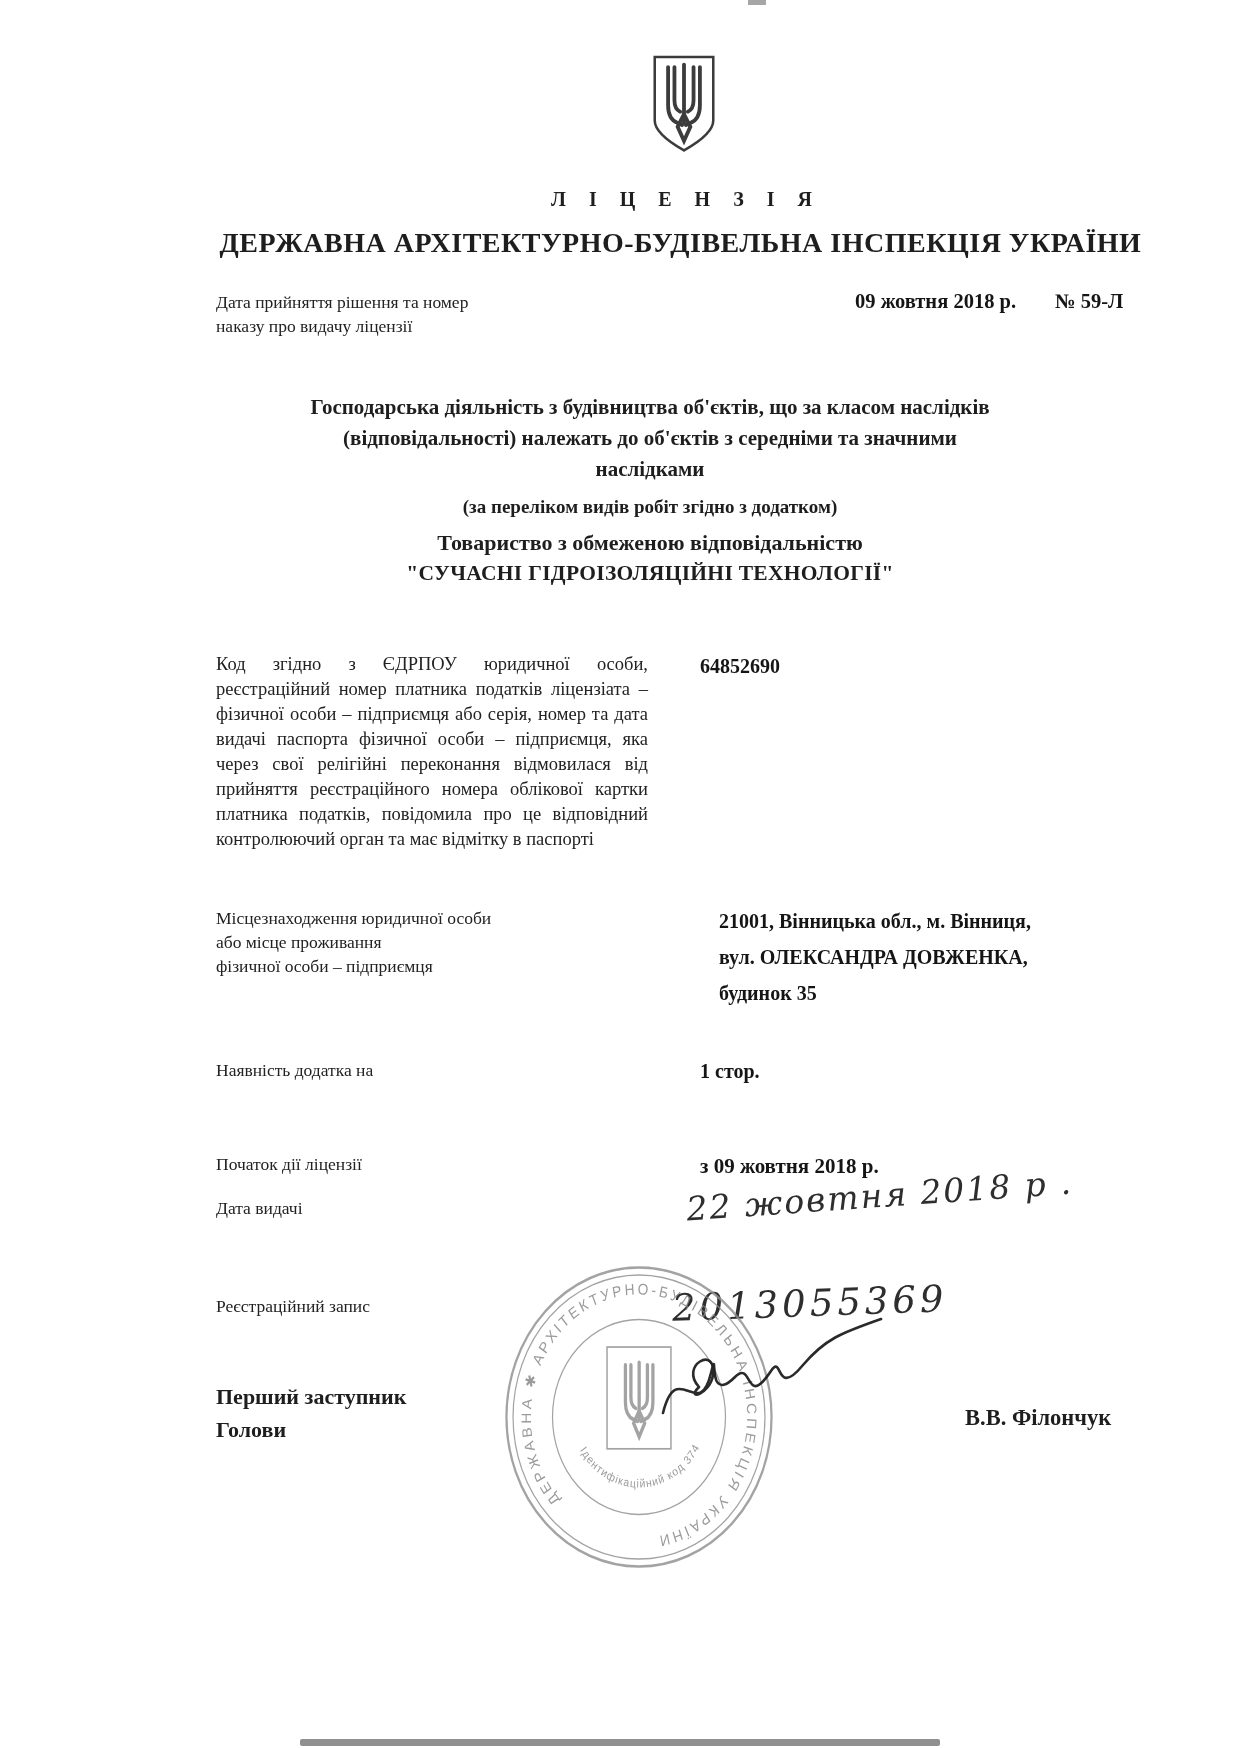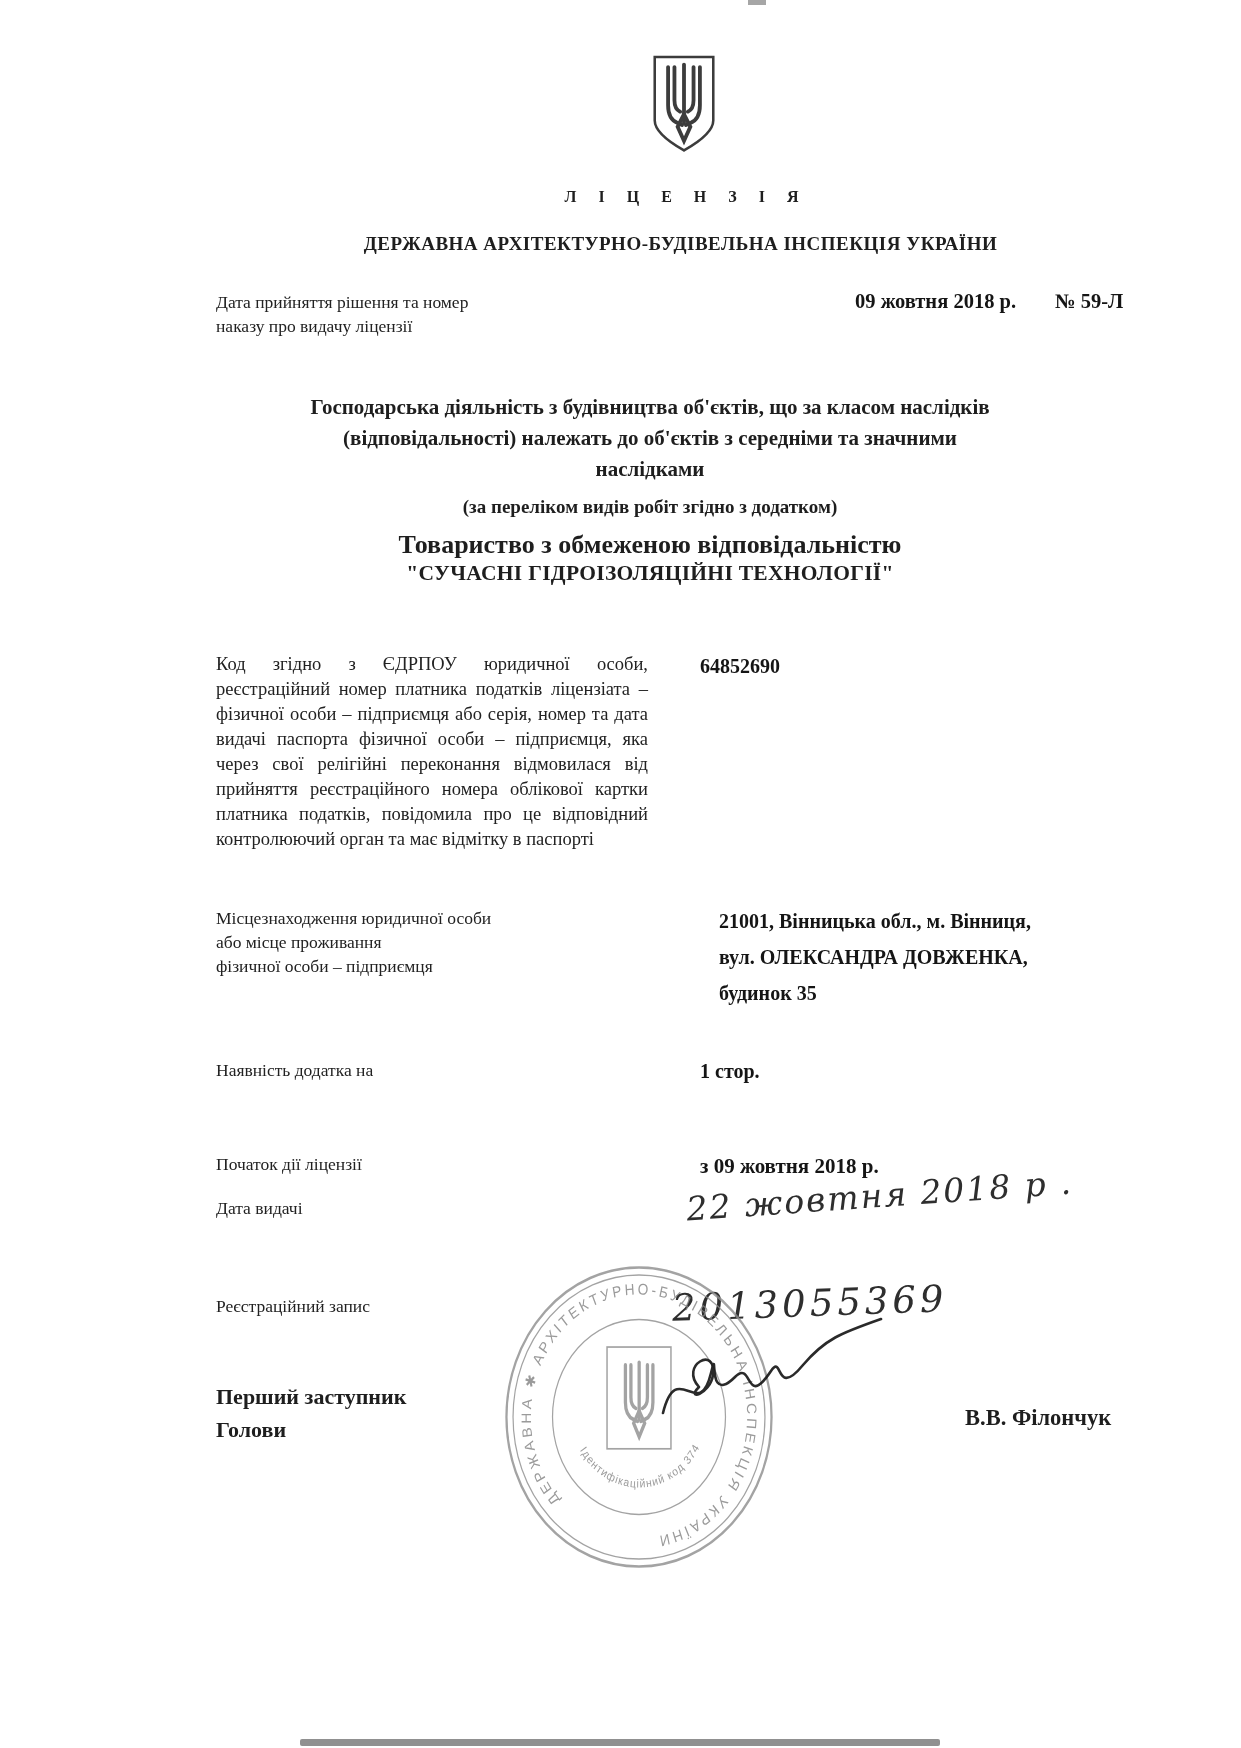--- a/index.html
+++ b/index.html
@@ -34,37 +34,37 @@
     <g fill="none" stroke="#3c3c3c" stroke-width="6" stroke-linecap="round">
       <path d="M55 18 V110"></path>
       <path d="M30 22 V82 Q30 104 45 110 L52 113"></path>
       <path d="M80 22 V82 Q80 104 65 110 L58 113"></path>
       <path d="M40 22 V74 Q40 88 49 92"></path>
       <path d="M70 22 V74 Q70 88 61 92"></path>
       <path d="M55 96 L45 116 L55 138 L65 116 Z"></path>
     </g>
   </svg>
 
-  <div class="abs b center" style="left:400px;top:188px;width:572px;font-size:16px;letter-spacing:9px;">Л І Ц Е Н З І Я</div>
+  <div class="abs b center" style="left:400px;top:188px;width:572px;font-size:20px;letter-spacing:9px;">Л І Ц Е Н З І Я</div>
 
-  <div class="abs b center" style="left:120px;top:233px;width:1121px;font-size:19px;letter-spacing:.5px;">ДЕРЖАВНА АРХІТЕКТУРНО-БУДІВЕЛЬНА ІНСПЕКЦІЯ УКРАЇНИ</div>
+  <div class="abs b center" style="left:120px;top:227px;width:1121px;font-size:28px;letter-spacing:.5px;">ДЕРЖАВНА АРХІТЕКТУРНО-БУДІВЕЛЬНА ІНСПЕКЦІЯ УКРАЇНИ</div>
 
   <div class="abs label pre" style="left:216px;top:290px;width:340px;">Дата прийняття рішення та номер
 наказу про видачу ліцензії</div>
   <div class="abs" style="left:855px;top:290px;display:flex;gap:39px;">
     <span class="value" style="font-size:20.5px;">09 жовтня 2018 р.</span>
     <span class="value" style="font-size:20.5px;">№ 59-Л</span>
   </div>
 
   <div class="abs b center pre" style="left:150px;top:392px;width:1000px;font-size:21px;line-height:31px;">Господарська діяльність з будівництва об'єктів, що за класом наслідків
 (відповідальності) належать до об'єктів з середніми та значними
 наслідками</div>
   <div class="abs b center" style="left:150px;top:496px;width:1000px;font-size:19px;">(за переліком видів робіт згідно з додатком)</div>
 
-  <div class="abs b center" style="left:150px;top:530px;width:1000px;font-size:26px;">Товариство з обмеженою відповідальністю</div>
+  <div class="abs b center" style="left:150px;top:530px;width:1000px;font-size:22px;">Товариство з обмеженою відповідальністю</div>
   <div class="abs b center" style="left:150px;top:561px;width:1000px;font-size:21.5px;letter-spacing:.3px;">"СУЧАСНІ ГІДРОІЗОЛЯЦІЙНІ ТЕХНОЛОГІЇ"</div>
 
   <div class="abs just" style="left:216px;top:652px;width:432px;font-size:18.5px;line-height:25px;color:#222;">Код згідно з ЄДРПОУ юридичної особи, реєстраційний номер платника податків ліцензіата – фізичної особи – підприємця або серія, номер та дата видачі паспорта фізичної особи – підприємця, яка через свої релігійні переконання відмовилася від прийняття реєстраційного номера облікової картки платника податків, повідомила про це відповідний контролюючий орган та має відмітку в паспорті</div>
   <div class="abs value" style="left:700px;top:655px;">64852690</div>
 
   <div class="abs label pre" style="left:216px;top:906px;width:400px;line-height:24px;">Місцезнаходження юридичної особи
 або місце проживання
 фізичної особи – підприємця</div>
   <div class="abs value pre" style="left:700px;top:903px;width:420px;line-height:36px;margin-left:19px;">21001, Вінницька обл., м. Вінниця,
 вул. ОЛЕКСАНДРА ДОВЖЕНКА,

